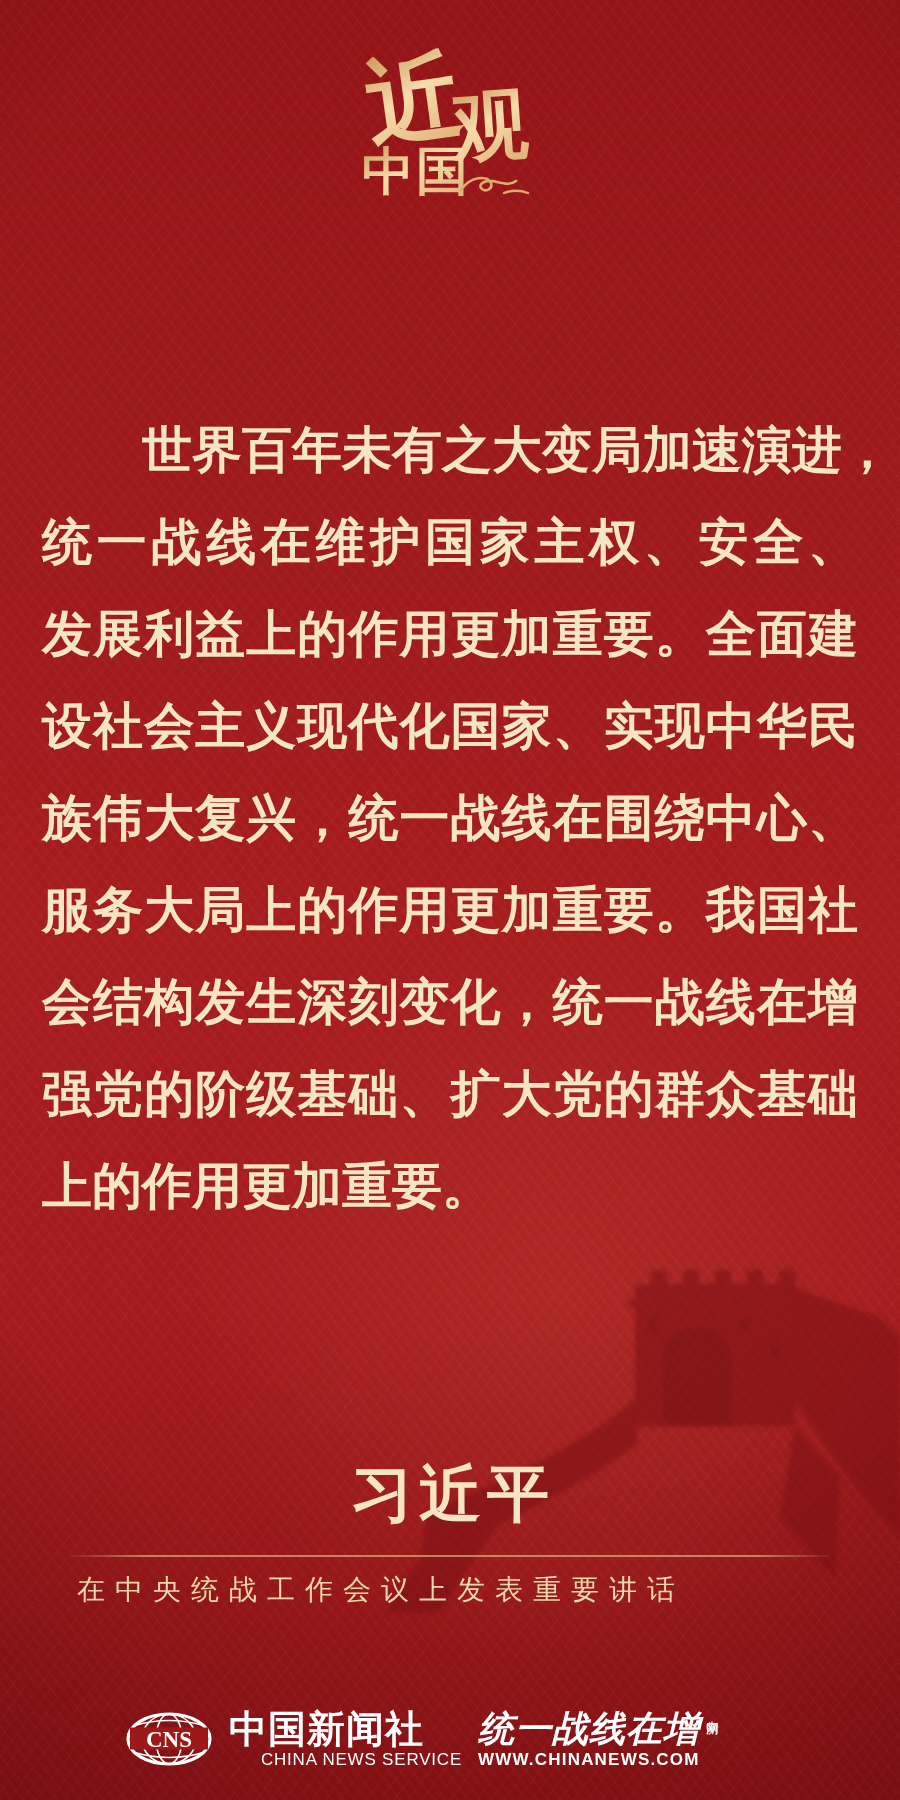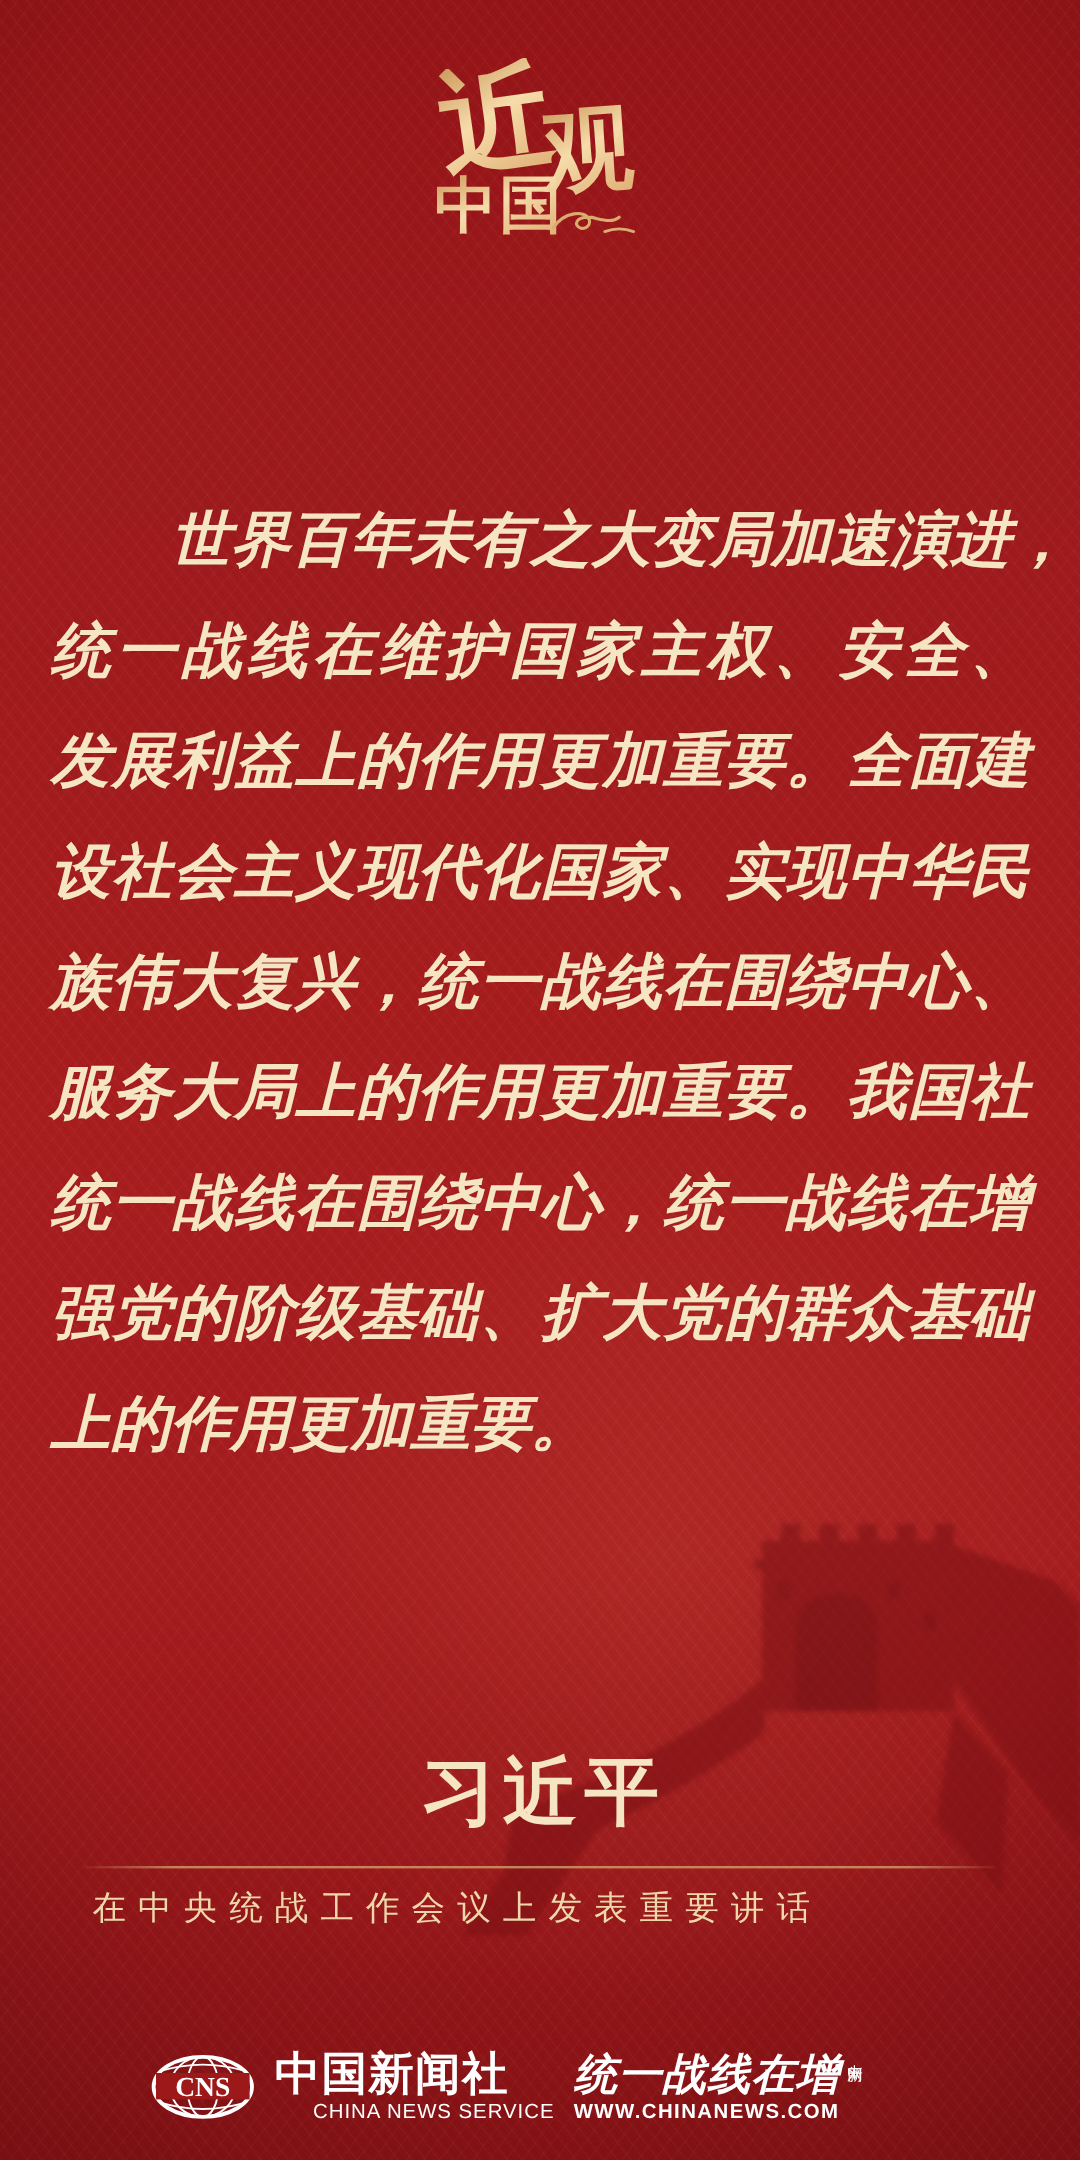--- a/index.html
+++ b/index.html
@@ -55,21 +55,21 @@
   .m-zhongguo { left: 362px; top: 146px; font-size: 52px; letter-spacing: 2px; }
   .m-swirl    { position: absolute; left: 458px; top: 170px; }
 
   
   .quote {
     position: absolute; left: 42px; top: 404px; width: 816px;
     font-size: 50px; line-height: 92px; font-weight: 800;
     color: #f5e5c2;
     text-shadow: 0 0 1px rgba(60,5,8,0.25);
   }
-  .q-line { text-align: justify; text-align-last: justify; white-space: nowrap; font-style: italic; }
+  .q-line { text-align: justify; text-align-last: justify; white-space: nowrap; }
   .q-first { text-indent: 2em; }
   .q-last { text-align-last: left; }
 
   
   .speaker {
     position: absolute; left: 0; top: 1458px; width: 900px;
     text-align: center;
     font-size: 62px; font-weight: 800; line-height: 72px;
     letter-spacing: 6px; text-indent: 6px;
     color: #f5e5c2;
@@ -153,21 +153,21 @@
   </svg>
 </div>
 
 <div class="quote">
   <div class="q-line q-first">世界百年未有之大变局加速演进，</div>
   <div class="q-line">统一战线在维护国家主权、安全、</div>
   <div class="q-line">发展利益上的作用更加重要。全面建</div>
   <div class="q-line">设社会主义现代化国家、实现中华民</div>
   <div class="q-line">族伟大复兴，统一战线在围绕中心、</div>
   <div class="q-line">服务大局上的作用更加重要。我国社</div>
-  <div class="q-line">统一战线在围绕中心，统一战线在增</div>
+  <div class="q-line">会结构发生深刻变化，统一战线在增</div>
   <div class="q-line">强党的阶级基础、扩大党的群众基础</div>
   <div class="q-line q-last">上的作用更加重要。</div>
 </div>
 
 <div class="speaker">习近平</div>
 <div class="divider"></div>
 <div class="occasion">在中央统战工作会议上发表重要讲话</div>
 
 <div class="footer">
   <svg class="cns-globe" width="88" height="56" viewBox="0 0 88 56" xmlns="http://www.w3.org/2000/svg">

